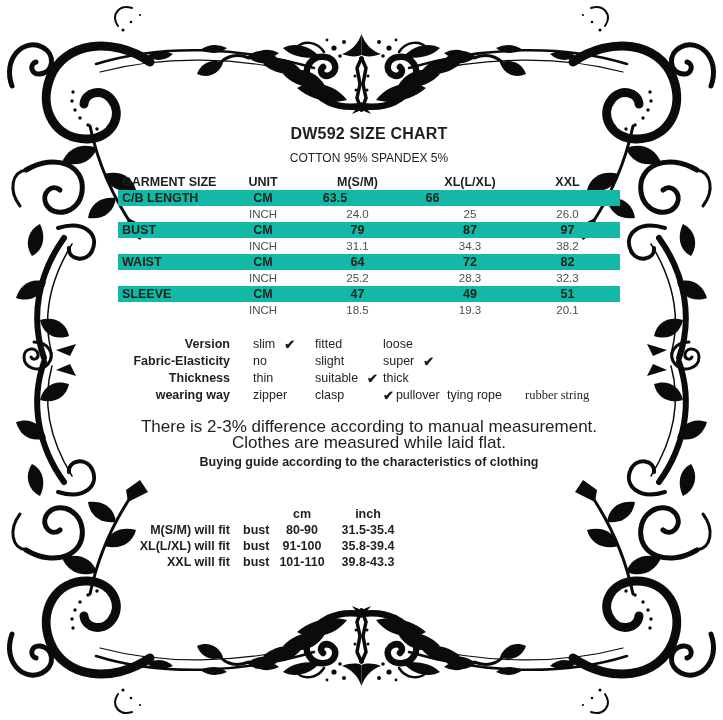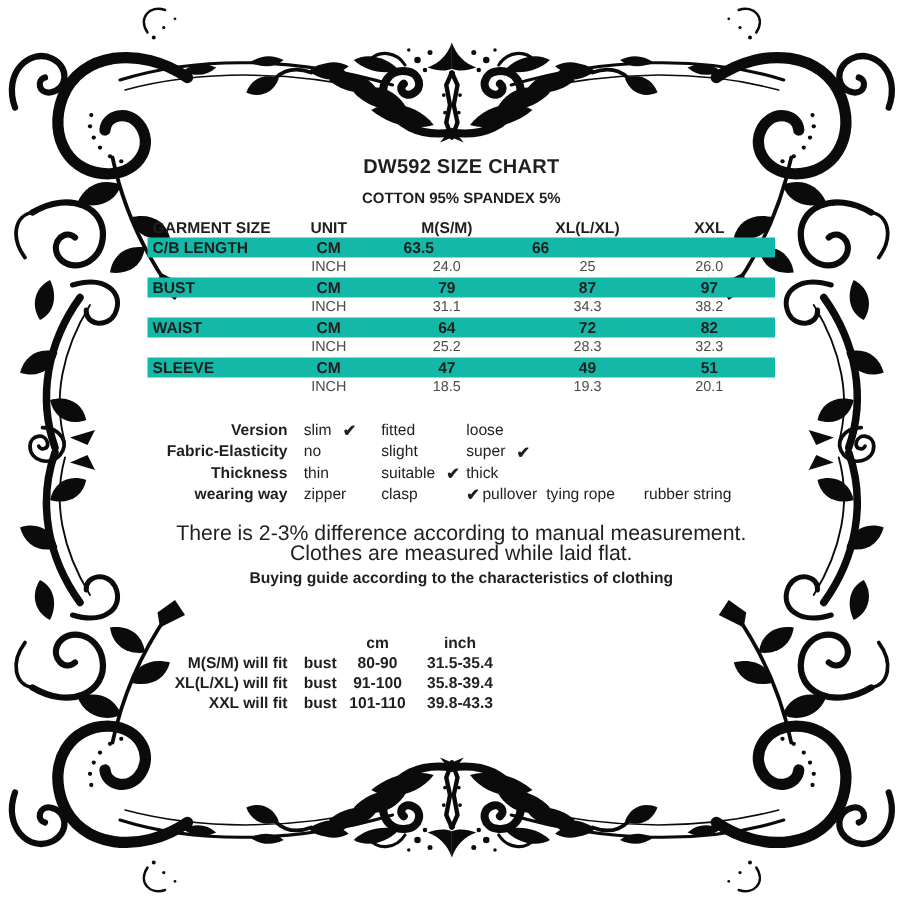--- a/index.html
+++ b/index.html
@@ -10,21 +10,21 @@
   .border-svg{position:absolute;left:0;top:0;width:723px;height:720px;}
   .st{fill:none;stroke:#0b0b0b;stroke-linecap:round;}
   .fl{fill:#0b0b0b;stroke:none;}
 
   .title{
     position:absolute;left:118px;top:125px;width:502px;text-align:center;
     font-size:16px;font-weight:bold;letter-spacing:.2px;white-space:nowrap;
   }
   .subtitle{
     position:absolute;left:118px;top:151px;width:502px;text-align:center;
-    font-size:12px;font-weight:bold;white-space:nowrap;
+    font-size:12px;font-weight:normal;white-space:nowrap;
   }
 
   
   .size-table{position:absolute;left:118px;top:174px;width:502px;font-size:12px;}
   .trow{display:flex;height:16px;line-height:16px;align-items:center;white-space:nowrap;}
   .trow.header{font-weight:bold;font-size:12.5px;}
   .trow.cm{background:#14b8a6;font-weight:bold;font-size:12.5px;}
   .trow.inch{color:#4d4d4d;font-size:11.5px;}
   .tcell{text-align:center;overflow:visible;}
   .tcol0{width:118px;text-align:left;padding-left:4px;font-size:12.5px;font-weight:bold;box-sizing:border-box;}
@@ -33,21 +33,21 @@
   .tcol2{width:135px;}
   .tcol3{width:90px;}
   .tcol4{width:105px;}
 
   
   .features{position:absolute;left:118px;top:336px;width:560px;font-size:12.5px;}
   .frow{display:flex;height:17px;line-height:17px;white-space:nowrap;}
   .flabel{width:112px;text-align:right;font-weight:bold;flex:none;}
   .fopts{display:flex;margin-left:13px;}
   .fopt{display:flex;align-items:center;flex:none;}
-  .fc0{width:62px;}.fc1{width:68px;}.fc2{width:64px;}.fc3{width:78px;}.fc4{width:110px;}
+  .fc0{width:62px;margin-left:10px;}.fc1{width:68px;}.fc2{width:64px;}.fc3{width:78px;}.fc4{width:110px;font-family:Liberation Serif, serif;}
   .check{font-weight:bold;font-size:13px;line-height:17px;}
   .check.after{margin-left:9px;}
   .check.before{margin-right:2px;}
 
   
   .notes{position:absolute;left:118px;top:419px;width:502px;text-align:center;}
   .note-line{height:16px;line-height:16px;font-size:17px;white-space:nowrap;}
   .buying{margin-top:2px;height:18px;line-height:18px;font-size:12.5px;font-weight:bold;white-space:nowrap;}
 
   

